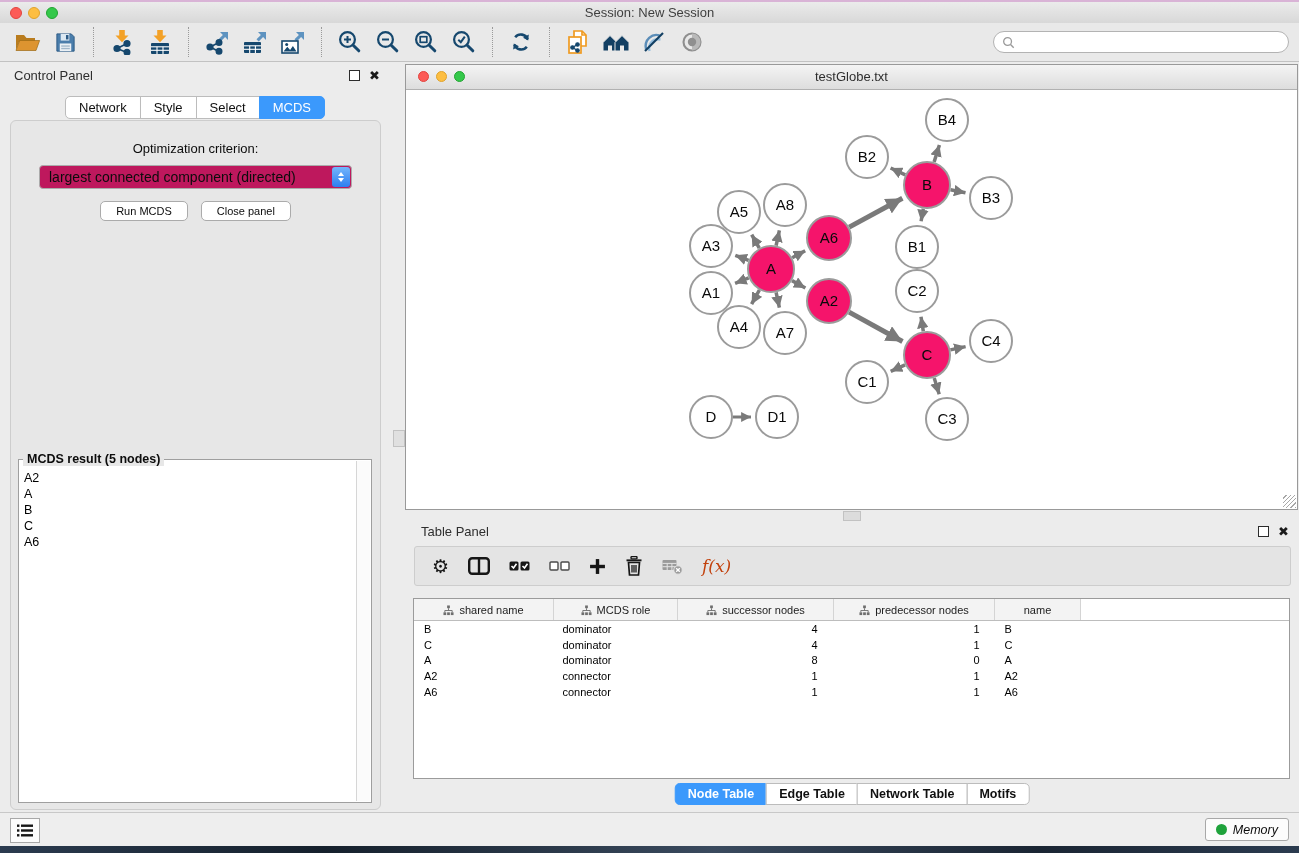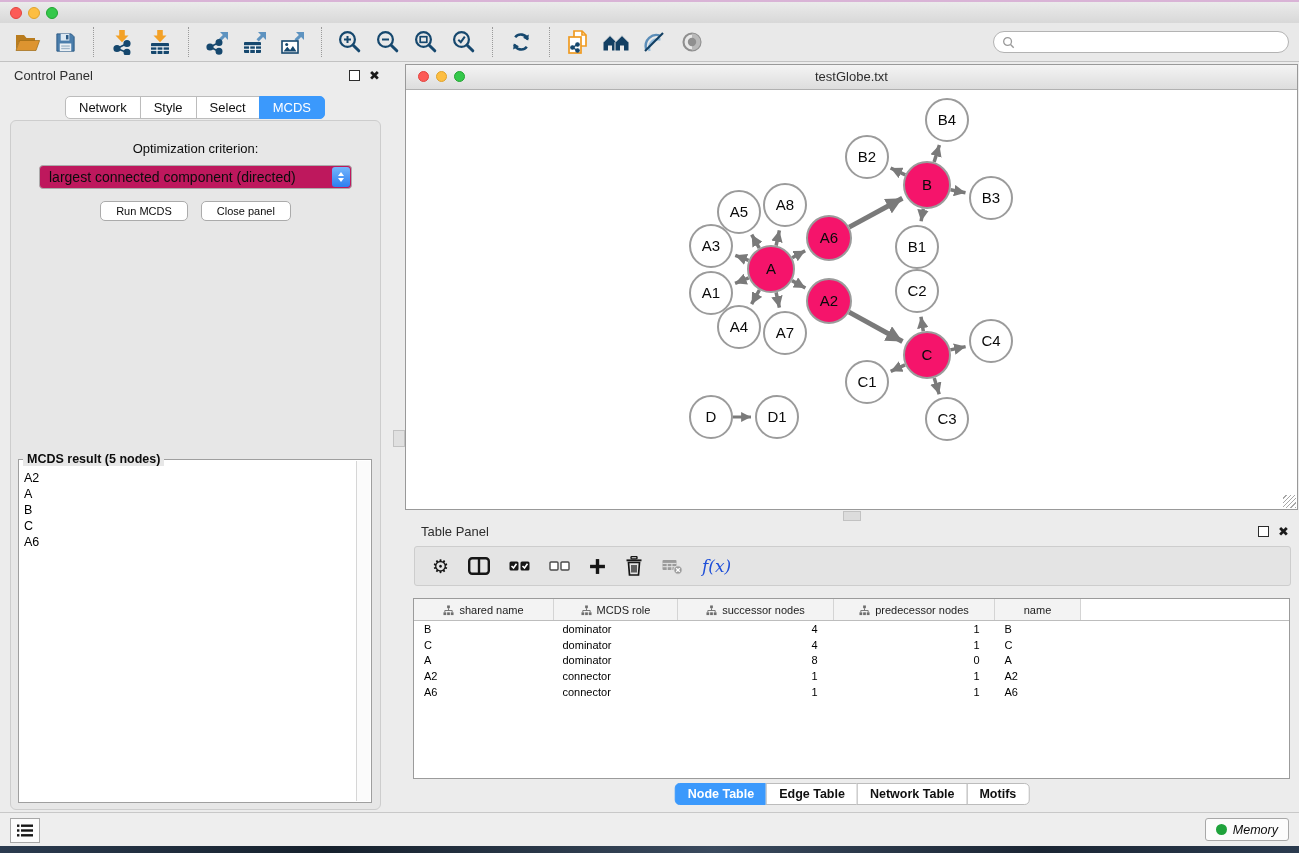--- a/index.html
+++ b/index.html
@@ -76,21 +76,21 @@
   .v-splitter{position:absolute;left:393px;top:430px;width:10px;height:15px;background:#e0e0e0;border:1px solid #c2c2c2;}
   .h-splitter{position:absolute;left:843px;top:511px;width:16px;height:8px;background:#dcdcdc;border:1px solid #c2c2c2;}
 
   
   .table-panel{position:absolute;left:405px;top:520px;right:0;bottom:40px;}
   .tp-toolbar{position:absolute;top:26px;left:9px;right:8px;height:40px;background:#e4e4e4;
     border:1px solid #cdcdcd;border-radius:3px;display:flex;align-items:center;gap:19px;
     padding-left:17px;box-sizing:border-box;}
   .tp-ic{display:flex;align-items:center;justify-content:center;}
   .gear-glyph{font-family:"DejaVu Sans",sans-serif;font-size:19px;color:#161616;line-height:20px;}
-  .fx{font-family:"DejaVu Serif",serif;font-style:italic;font-size:17px;color:#1d4ed8;}
+  .fx{font-family:"DejaVu Serif",serif;font-style:italic;font-size:17px;color:#c2410c;}
   .tp-table-wrap{position:absolute;top:78px;left:8px;right:9px;bottom:34px;background:#fff;
     border:1px solid #9b9b9b;overflow:hidden;}
   table.node-table{border-collapse:collapse;table-layout:fixed;width:100%;}
   .node-table th{height:21px;background:#f3f3f3;border-bottom:1px solid #bdbdbd;border-right:1px solid #d4d4d4;
     font-size:11px;font-weight:normal;color:#1c1c1c;text-align:center;padding:0;}
   .node-table th .thlbl{vertical-align:middle;}
   .node-table th svg{vertical-align:middle;margin-right:5px;}
   .node-table th.colfill{background:#fff;border-right:none;}
   .node-table td{font-size:11px;height:15.8px;padding:0;color:#000;white-space:nowrap;overflow:hidden;}
   th.col0,td.col0{width:139px;} th.col1,td.col1{width:123px;} th.col2,td.col2{width:155px;}
@@ -113,20 +113,21 @@
 </style>
 </head>
 <body>
 
 <div class="app">
 
   <div class="titlebar">
     <span class="tl red"></span>
     <span class="tl yellow"></span>
     <span class="tl green"></span>
+    <div class="title">Session: New Session</div>
   </div>
 
   <div class="toolbar">
     <div class="tool-btn">
       <svg width="27" height="23" viewBox="0 0 27 23">
         <path d="M2,19 V4 h8 l2.5,3 H21 v4 H5 Z" fill="#b97c1e"></path>
         <path d="M2,19.5 L5.6,9.5 h20 l-3.6,10 Z" fill="#dd9430" stroke="#9c6a14" stroke-width="0.7"></path>
       </svg>
     </div>
     <div class="tool-btn">

